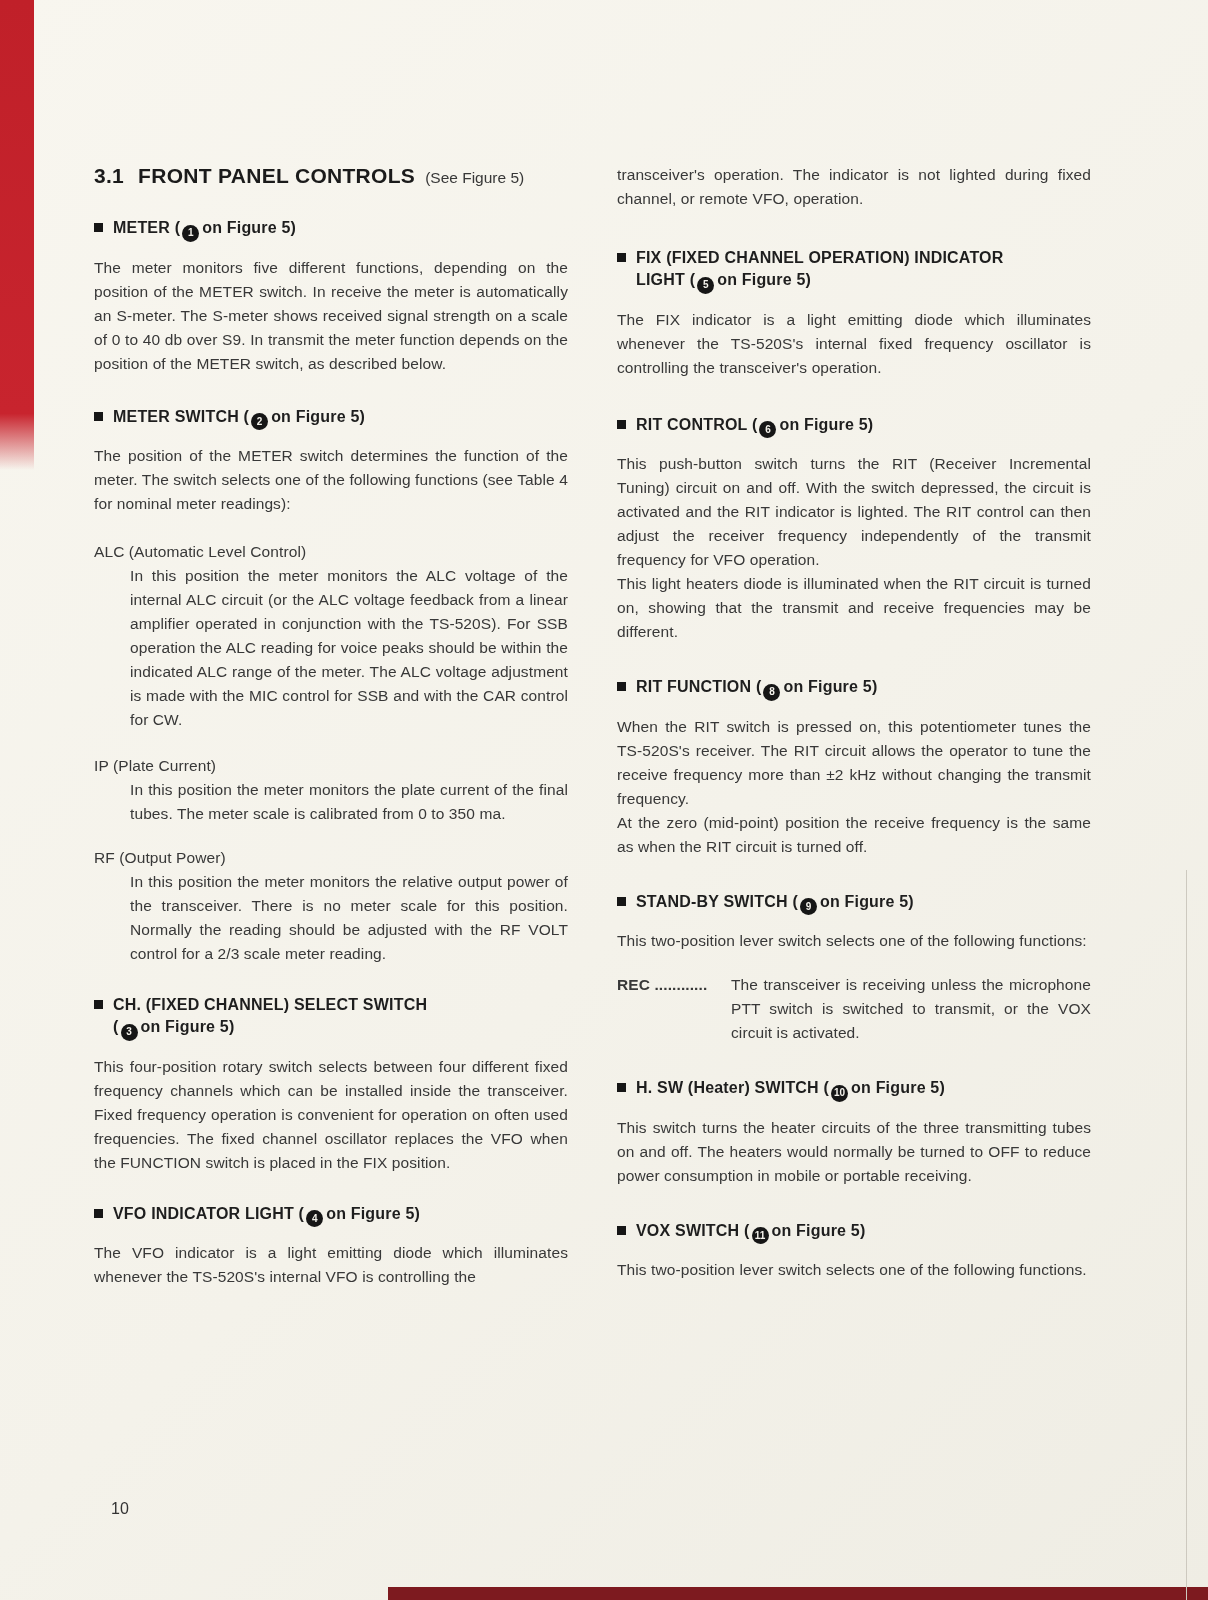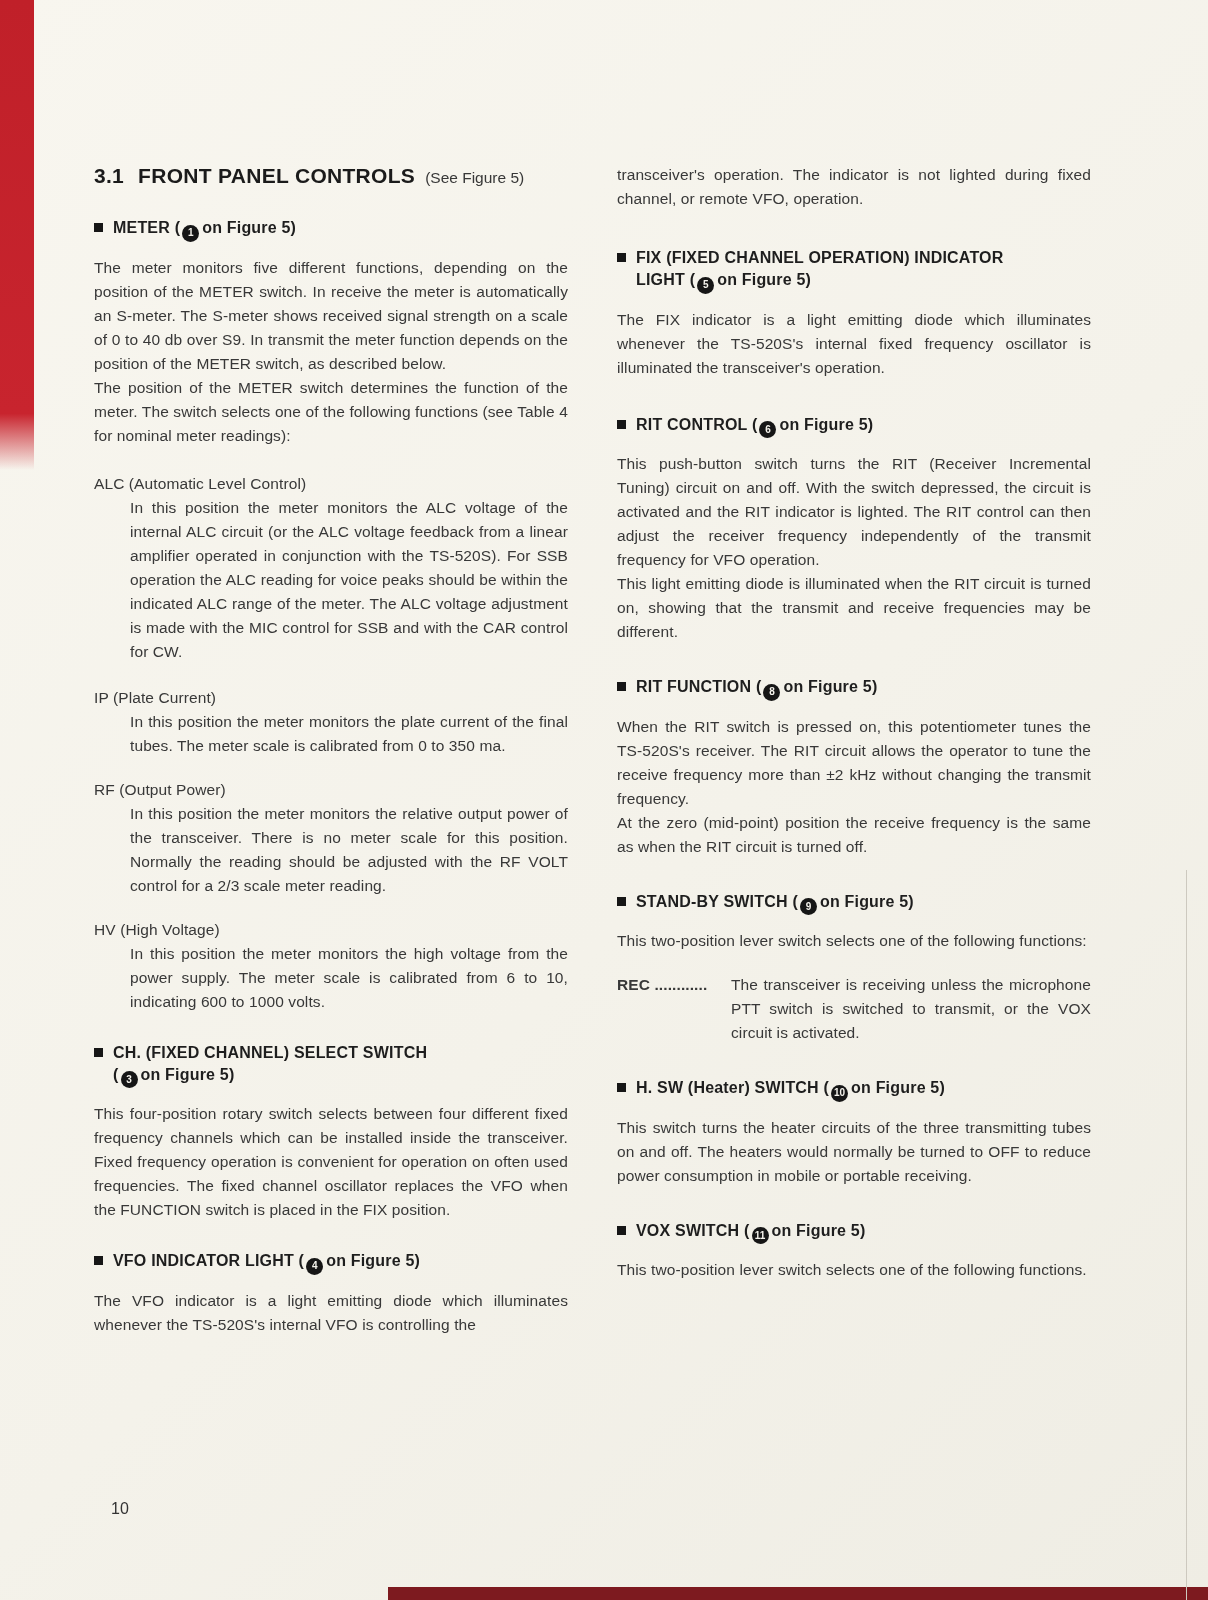--- a/index.html
+++ b/index.html
@@ -85,37 +85,34 @@
   <div class="red-bar-bottom"></div>
   <div class="edge-line"></div>
 
   <div class="col col-left">
 
     <h2 class="title"><span>3.1</span><span class="t-text">FRONT PANEL CONTROLS</span><span class="t-suffix">(See Figure 5)</span></h2>
 
     <h3 class="sec-h"><span class="sq"></span><span>METER (</span><span class="circ">1</span><span>on Figure 5)</span></h3>
     <p class="body">The meter monitors five different functions, depending on the position of the METER switch. In receive the meter is automatically an S-meter. The S-meter shows received signal strength on a scale of 0 to 40 db over S9. In transmit the meter function depends on the position of the METER switch, as described below.</p>
 
+    <h3 class="sec-h mt30"><span class="sq"></span><span>METER SWITCH (</span><span class="circ">2</span><span>on Figure 5)</span></h3>
     <p class="body">The position of the METER switch determines the function of the meter. The switch selects one of the following functions (see Table 4 for nominal meter readings):</p>
 
     <div>
       <p class="def-term mt24">ALC (Automatic Level Control)</p>
       <p class="def-body">In this position the meter monitors the ALC voltage of the internal ALC circuit (or the ALC voltage feedback from a linear amplifier operated in conjunction with the TS-520S). For SSB operation the ALC reading for voice peaks should be within the indicated ALC range of the meter. The ALC voltage adjustment is made with the MIC control for SSB and with the CAR control for CW.</p>
     </div>
     <div>
       <p class="def-term mt22">IP (Plate Current)</p>
       <p class="def-body">In this position the meter monitors the plate current of the final tubes. The meter scale is calibrated from 0 to 350 ma.</p>
     </div>
     <div>
       <p class="def-term mt20">RF (Output Power)</p>
       <p class="def-body">In this position the meter monitors the relative output power of the transceiver. There is no meter scale for this position. Normally the reading should be adjusted with the RF VOLT control for a 2/3 scale meter reading.</p>
-    </div>
-    <div>
-      <p class="def-term mt20">HV (High Voltage)</p>
-      <p class="def-body">In this position the meter monitors the high voltage from the power supply. The meter scale is calibrated from 6 to 10, indicating 600 to 1000 volts.</p>
     </div>
 
     <h3 class="sec-h mt28">
       <div><span class="sq"></span><span>CH. (FIXED CHANNEL) SELECT SWITCH</span></div>
       <div class="h-indent"><span>(</span><span class="circ">3</span><span>on Figure 5)</span></div>
     </h3>
     <p class="body">This four-position rotary switch selects between four different fixed frequency channels which can be installed inside the transceiver. Fixed frequency operation is convenient for operation on often used frequencies. The fixed channel oscillator replaces the VFO when the FUNCTION switch is placed in the FIX position.</p>
 
     <h3 class="sec-h mt28"><span class="sq"></span><span>VFO INDICATOR LIGHT (</span><span class="circ">4</span><span>on Figure 5)</span></h3>
     <p class="body">The VFO indicator is a light emitting diode which illuminates whenever the TS-520S's internal VFO is controlling the</p>
@@ -123,26 +120,26 @@
   </div>
 
   <div class="col col-right">
 
     <p class="body mt8">transceiver's operation. The indicator is not lighted during fixed channel, or remote VFO, operation.</p>
 
     <h3 class="sec-h mt36">
       <div><span class="sq"></span><span>FIX (FIXED CHANNEL OPERATION) INDICATOR</span></div>
       <div class="h-indent"><span>LIGHT (</span><span class="circ">5</span><span>on Figure 5)</span></div>
     </h3>
-    <p class="body">The FIX indicator is a light emitting diode which illuminates whenever the TS-520S's internal fixed frequency oscillator is illuminated the transceiver's operation.</p>
+    <p class="body">The FIX indicator is a light emitting diode which illuminates whenever the TS-520S's internal fixed frequency oscillator is controlling the transceiver's operation.</p>
 
     <h3 class="sec-h mt34"><span class="sq"></span><span>RIT CONTROL (</span><span class="circ">6</span><span>on Figure 5)</span></h3>
     <p class="body">This push-button switch turns the RIT (Receiver Incremental Tuning) circuit on and off. With the switch depressed, the circuit is activated and the RIT indicator is lighted. The RIT control can then adjust the receiver frequency independently of the transmit frequency for VFO operation.</p>
 
-    <p class="body">This light emitting diode is illuminated when the RIT circuit is turned on, showing that the transmit and receive frequencies may be different.</p>
+    <p class="body">This light heaters diode is illuminated when the RIT circuit is turned on, showing that the transmit and receive frequencies may be different.</p>
 
     <h3 class="sec-h mt32"><span class="sq"></span><span>RIT FUNCTION (</span><span class="circ">8</span><span>on Figure 5)</span></h3>
     <p class="body prelines">When the RIT switch is pressed on, this potentiometer tunes the TS-520S's receiver. The RIT circuit allows the operator to tune the receive frequency more than ±2 kHz without changing the transmit frequency.
 At the zero (mid-point) position the receive frequency is the same as when the RIT circuit is turned off.</p>
 
     <h3 class="sec-h mt32"><span class="sq"></span><span>STAND-BY SWITCH (</span><span class="circ">9</span><span>on Figure 5)</span></h3>
     <p class="body">This two-position lever switch selects one of the following functions:</p>
 
     <div class="sb-entry mt20">
       <div class="sb-label"><span>REC</span><span> ............</span></div>

